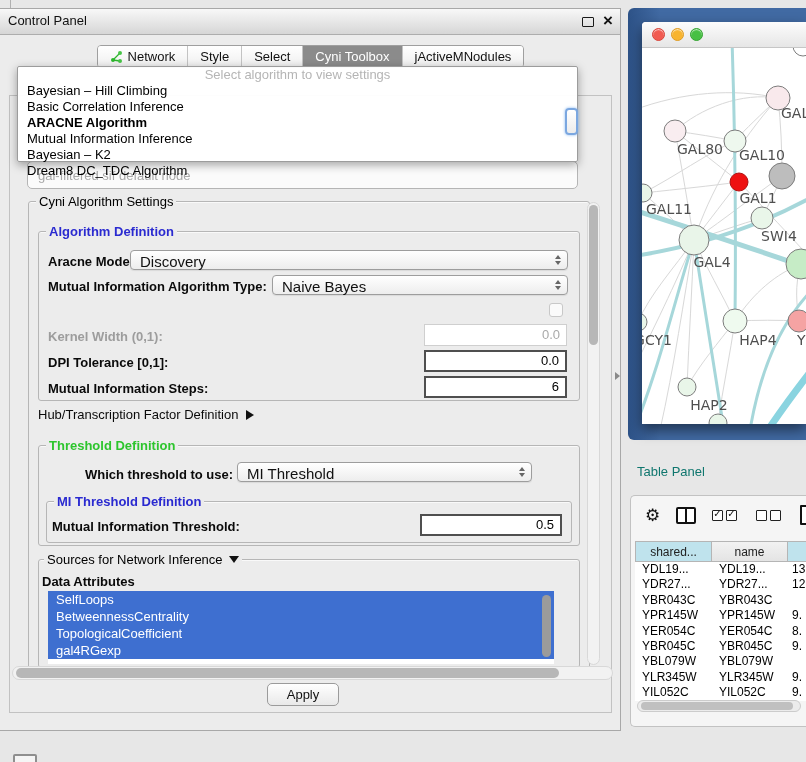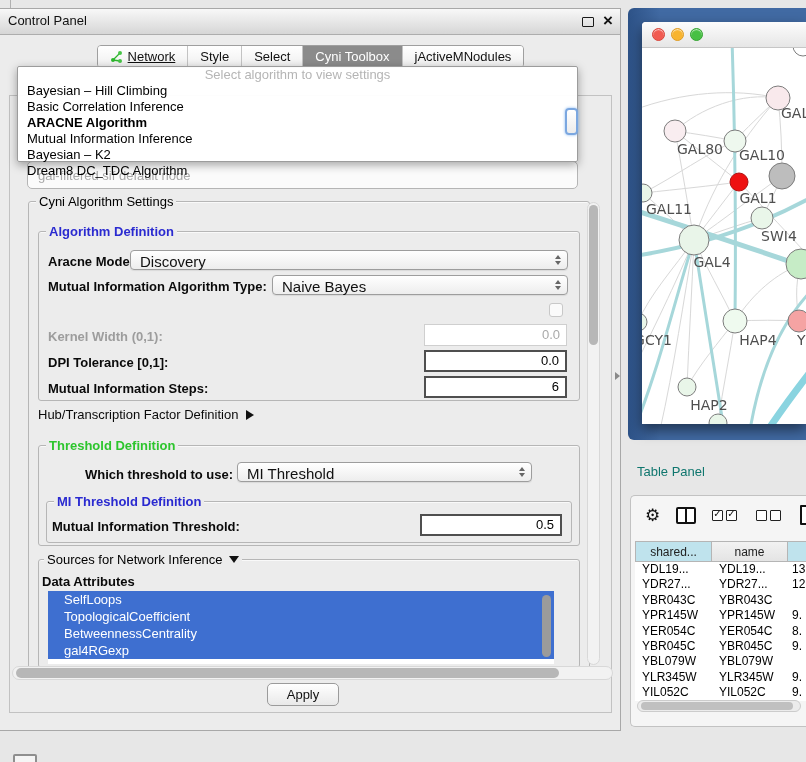--- a/index.html
+++ b/index.html
@@ -16,21 +16,21 @@
   #cp-close{position:absolute;right:7px;top:1px;font-size:17px;font-weight:900;color:#111;line-height:22px;}
   #corner-line{position:absolute;left:10px;top:0;width:1px;height:8px;background:#b0b0b0;}
 
   .tabs-row{position:absolute;left:0;width:621px;display:flex;justify-content:center;}
   #cp-tabs-row{top:36px;}
   #cp-bottom-tabs-row{top:707px;}
   .seg-control{display:inline-flex;border:1px solid #9f9f9f;border-radius:4px;overflow:hidden;
       height:23px;box-sizing:border-box;box-shadow:0 1px 0 rgba(255,255,255,.6);}
   .seg{display:flex;align-items:center;gap:5px;padding:0 12px;font-size:13px;color:#111;
       border-left:1px solid #c3c3c3;background:linear-gradient(#ffffff,#efefef);white-space:nowrap;}
-  .seg:first-child{border-left:none;text-decoration:underline;}
+  .seg:first-child{border-left:none;}
   .seg.sel{background:#8b8b8b;color:#fff;}
   .tabic{display:inline-flex;align-items:center;}
 
   
   #ghost-label{position:absolute;left:30px;top:86px;font-size:13px;color:#c0c0c0;z-index:40;}
   #obscured-combo{position:absolute;left:27px;top:152px;width:551px;height:28px;box-sizing:border-box;
       background:#fbfbfb;border:1px solid #b5b5b5;border-radius:5px;z-index:41;overflow:hidden;}
   #obscured-combo span{display:block;padding-left:10px;line-height:28px;font-size:13px;color:#a9a9a9;}
   #combo-focus-sliver{position:absolute;left:565px;top:99px;width:13px;height:27px;box-sizing:border-box;
       border:2px solid #7ba7e0;border-radius:4px;background:linear-gradient(#fff,#ececec);
@@ -67,21 +67,21 @@
   .field.dis{color:#a9a9a9;border-color:#cfcfcf;}
   #kernel-chk{position:absolute;left:549px;top:294px;width:14px;height:14px;border:1px solid #c8c8c8;
       border-radius:3px;background:#fafafa;box-sizing:border-box;}
   .tri-r{display:inline-block;width:0;height:0;border-top:5px solid transparent;border-bottom:5px solid transparent;
       border-left:8px solid #111;vertical-align:-1px;margin-left:8px;}
   .tri-d{display:inline-block;width:0;height:0;border-left:5px solid transparent;border-right:5px solid transparent;
       border-top:7px solid #111;vertical-align:1px;margin-left:6px;}
   #hub-row{position:absolute;left:38px;top:398px;font-size:13px;color:#0a0a0a;}
 
   #attr-list{position:absolute;left:48px;top:582px;width:506px;height:73px;overflow:hidden;background:#fff;}
-  .attr-item{height:17px;line-height:17px;background:#3e6fd0;color:#fff;font-size:13px;padding-left:16px;}
+  .attr-item{height:17px;line-height:17px;background:#3e6fd0;color:#fff;font-size:13px;padding-left:8px;}
   #attr-vsb{position:absolute;left:542px;top:586px;width:9px;height:62px;border-radius:5px;background:#9b9b9b;}
 
   .sb-track{position:absolute;background:#f2f2f2;border:1px solid #d8d8d8;box-sizing:border-box;}
   .sb-thumb{position:absolute;background:#b7b7b7;border-radius:6px;}
   #vsb{left:587px;top:193px;width:13px;height:463px;border-radius:7px;}
   #vsb-thumb{left:589px;top:196px;width:9px;height:140px;}
   #hsb{left:12px;top:657px;width:601px;height:14px;border-radius:7px;}
   #hsb-thumb{left:16px;top:659px;width:543px;height:10px;}
 
   #apply-btn{position:absolute;left:267px;top:674px;width:72px;height:23px;box-sizing:border-box;
@@ -260,22 +260,22 @@
 
     <span class="lbl" style="left:52px;top:510px;">Mutual Information Threshold:</span>
     <div class="field dk" style="left:420px;top:505px;width:142px;">0.5</div>
 
     <div class="grp" style="left:38px;top:550px;width:540px;height:107px;"></div>
     <span class="grp-lab plain" style="left:44px;top:543px;"><span>Sources for Network Inference</span><span class="tri-d"></span></span>
 
     <span class="lbl" style="left:42px;top:565px;">Data Attributes</span>
     <div id="attr-list">
         <div class="attr-item">SelfLoops</div>
+        <div class="attr-item">BetweennessCentrality</div>
         <div class="attr-item">TopologicalCoefficient</div>
-        <div class="attr-item">BetweennessCentrality</div>
         <div class="attr-item">gal4RGexp</div>
       </div>
     <div id="attr-vsb"></div>
 
     <div id="vsb" class="sb-track"></div>
     <div id="vsb-thumb" class="sb-thumb" style="position:absolute;"></div>
     <div id="hsb" class="sb-track"></div>
     <div id="hsb-thumb" class="sb-thumb" style="position:absolute;"></div>
 
     <div id="apply-btn">Apply</div>

